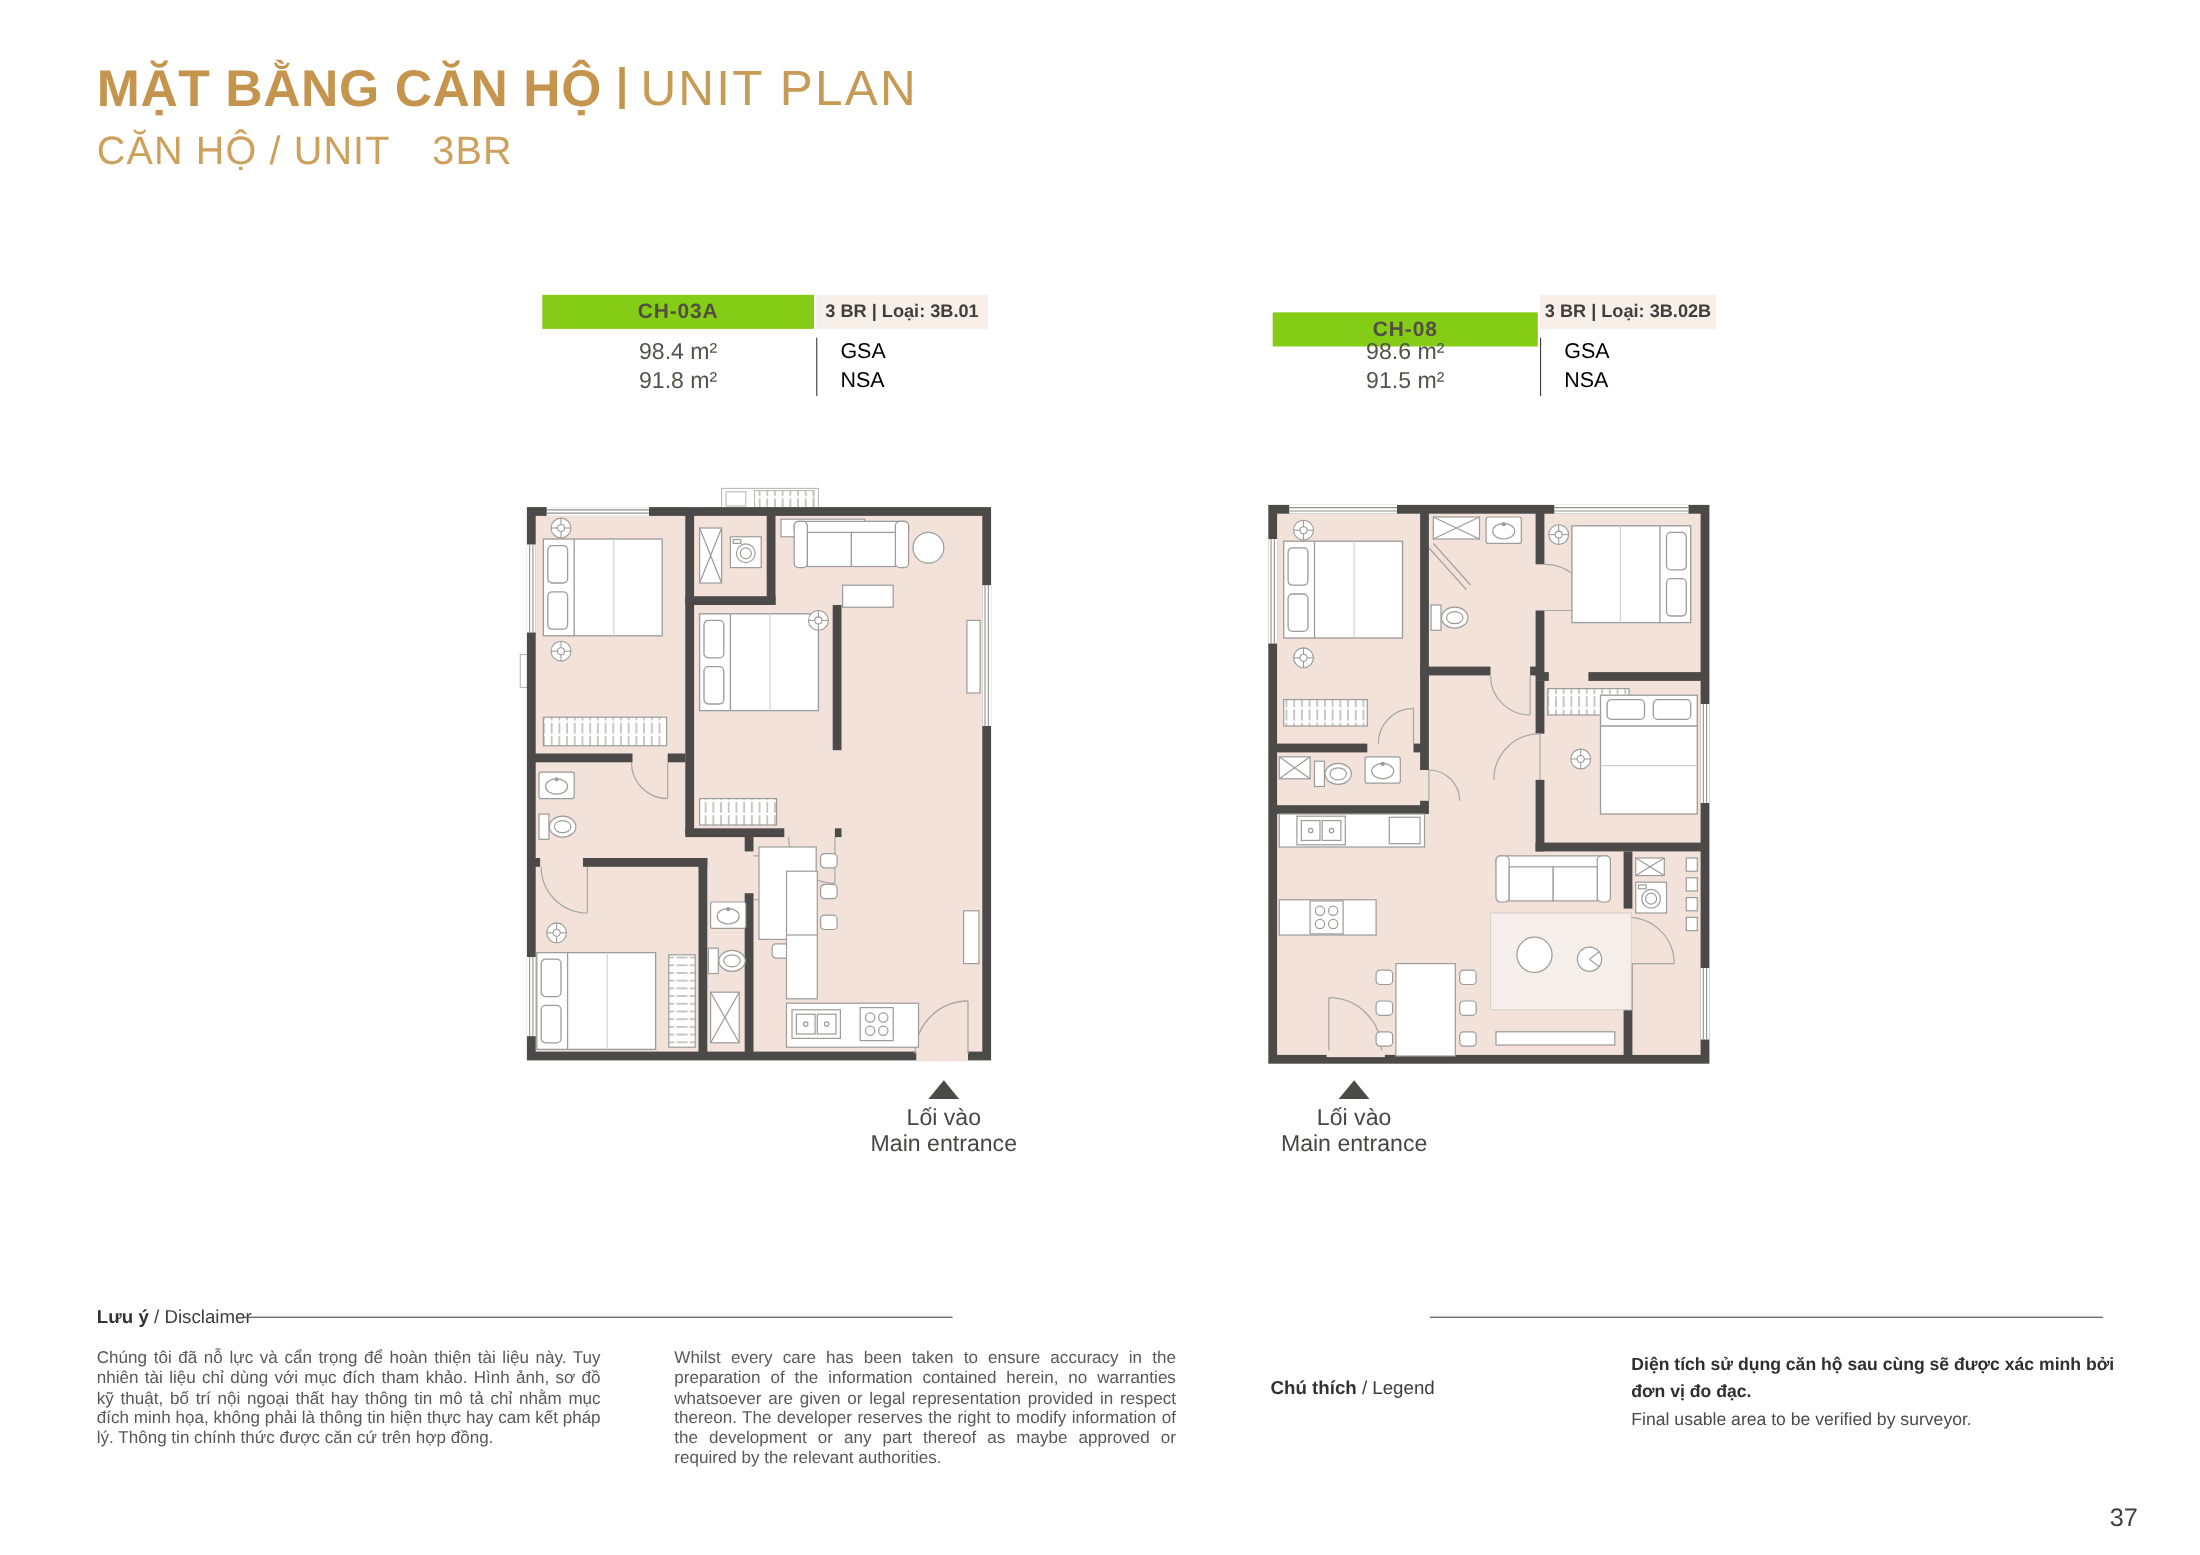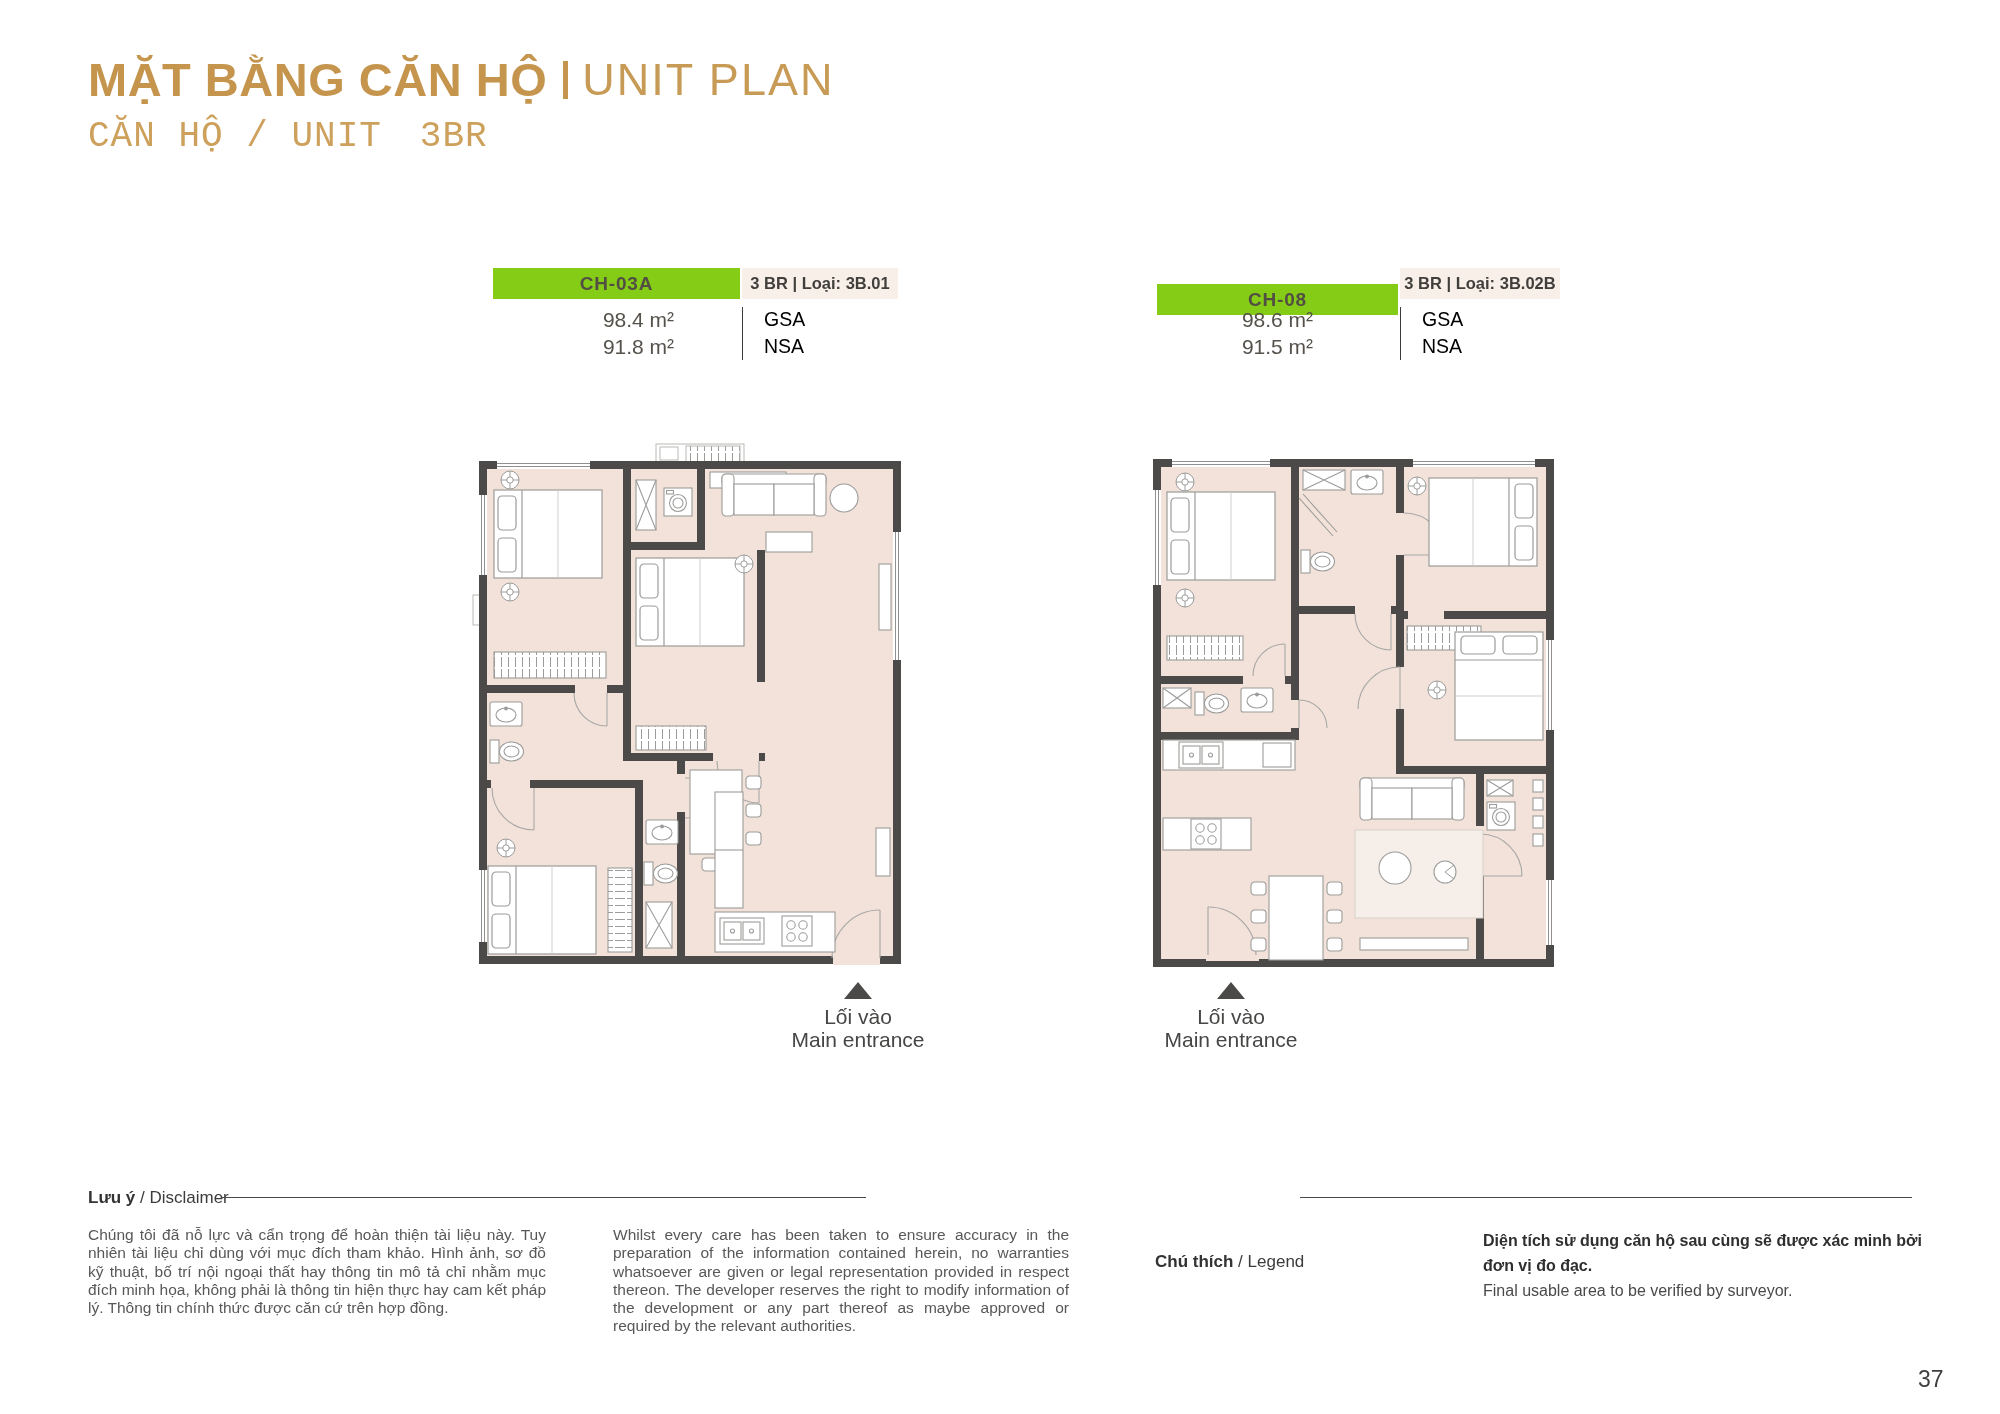--- a/index.html
+++ b/index.html
@@ -4,21 +4,21 @@
 <style>
   html,body{margin:0;padding:0;background:#ffffff;}
   .page{position:relative;width:1983px;height:1414px;background:#ffffff;overflow:hidden;
         font-family:"Liberation Sans", sans-serif;}
 
   
   .title-row{position:absolute;left:88px;top:52px;display:flex;align-items:center;}
   .title-vi{font-size:47px;font-weight:700;color:#C5954E;letter-spacing:.5px;}
   .title-sep{width:5px;height:38px;background:#C5954E;margin:0 14px 0 16px;}
   .title-en{font-size:45px;font-weight:400;color:#C79B55;letter-spacing:2px;}
-  .subtitle-row{position:absolute;left:88px;top:116px;display:flex;align-items:flex-end;font-family:Liberation Mono, monospace;}
+  .subtitle-row{position:absolute;left:88px;top:116px;display:flex;align-items:flex-end;}
   .subtitle-vi{font-size:36px;font-weight:400;color:#CDA15C;letter-spacing:1px;}
   .subtitle-type{font-size:36px;font-weight:400;color:#CDA15C;margin-left:38px;letter-spacing:1px;}
 
   
   .bar{position:absolute;height:31px;line-height:31px;text-align:center;}
   .bar-dark{background:#84cc16;font-size:19px;font-weight:700;color:#534E44;letter-spacing:.8px;}
   .bar-light{background:#F7EFE8;font-size:16.5px;font-weight:700;color:#413F3B;}
   .areas{position:absolute;text-align:center;font-size:21px;color:#55514B;line-height:27px;}
   .area-div{position:absolute;width:0;border-left:1.5px solid #3B3B3B;height:53px;}
   .area-labels{position:absolute;font-size:19.5px;color:#000000;line-height:27px;}
@@ -125,21 +125,21 @@
     <span class="title-sep"></span>
     <span class="title-en">UNIT PLAN</span>
   </div>
   <div class="subtitle-row">
     <span class="subtitle-vi">CĂN HỘ / UNIT</span>
     <span class="subtitle-type">3BR</span>
   </div>
 
   <div class="bar bar-dark" style="left:493px;top:268px;width:247px;">CH-03A</div>
   <div class="bar bar-light" style="left:742px;top:268px;width:156px;">3 BR | Loại: 3B.01</div>
-  <div class="areas" style="left:515px;top:306px;width:247px;">
+  <div class="areas" style="left:493px;top:306px;width:247px;">
     <div>98.4 m²</div>
     <div>91.8 m²</div>
   </div>
   <div class="area-div" style="left:742px;top:307px;"></div>
   <div class="area-labels" style="left:764px;top:306px;">
     <div>GSA</div>
     <div>NSA</div>
   </div>
 
   <div class="bar bar-dark" style="left:1157px;top:284px;width:241px;">CH-08</div>

